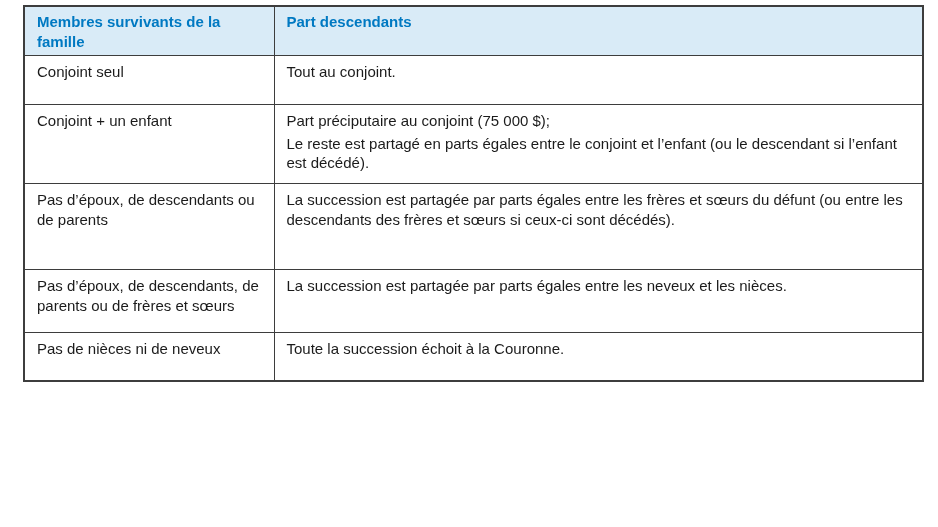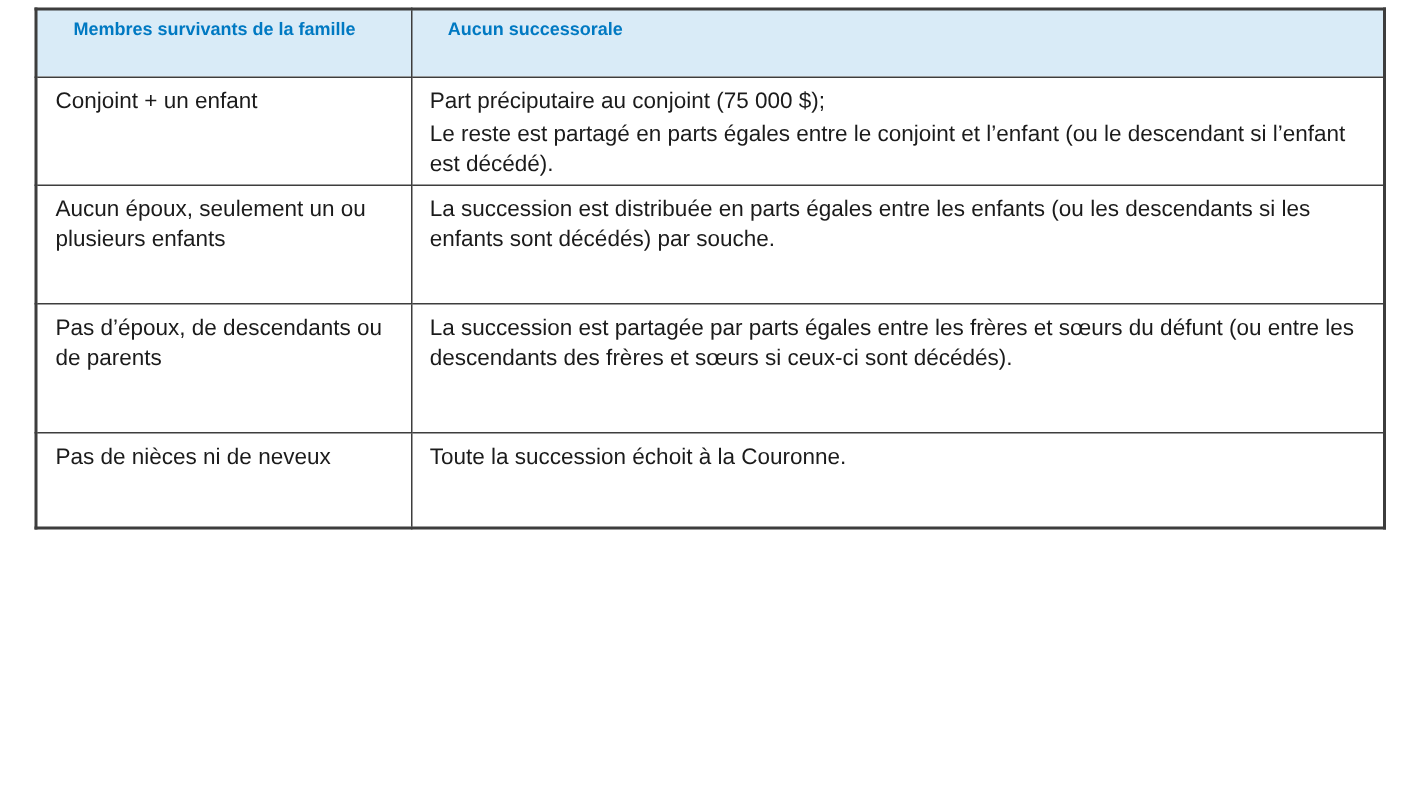--- a/index.html
+++ b/index.html
@@ -23,24 +23,24 @@
   }
   table.succession-table th,
   table.succession-table td {
     border: 1.5px solid var(--border, #3d3d3d);
     vertical-align: top;
     text-align: left;
   }
   table.succession-table th {
     background: var(--header-bg, #d9ebf7);
     color: var(--header-text, #0079c2);
-    font-size: 12px;
+    font-size: 15px;
     font-weight: bold;
     line-height: 1.3;
-    padding: 5px 10px 4px 24px;
+    padding: 5px 10px 4px 12px;
     margin-top: 48px;
   }
   table.succession-table td {
     font-size: 15px;
     color: var(--body-text, #1b1b1b);
     line-height: 1.3;
     padding: 6px 12px 4px 12px;
     background: #ffffff;
   }
   col.col-members { width: 250px; }
@@ -62,41 +62,47 @@
 
 <div class="table-wrap">
   <table class="succession-table">
     <colgroup>
       <col class="col-members">
       <col class="col-share">
     </colgroup>
     <thead>
       <tr>
         <th>Membres survivants de la famille</th>
-        <th>Aucun successorale</th>
+        <th>Part descendants</th>
       </tr>
     </thead>
     <tbody>
+        <tr>
+          <td>Conjoint seul</td>
+          <td>
+            <p>Tout au conjoint.</p>
+          </td>
+        </tr>
         <tr>
           <td>Conjoint + un enfant</td>
           <td>
             <p>Part préciputaire au conjoint (75 000 $);</p>
             <p>Le reste est partagé en parts égales entre le conjoint et l’enfant (ou le descendant si l’enfant est décédé).</p>
           </td>
         </tr>
         <tr>
-          <td>Aucun époux, seulement un ou plusieurs enfants</td>
+          <td>Pas d’époux, de descendants ou de parents</td>
           <td>
-            <p>La succession est distribuée en parts égales entre les enfants (ou les descendants si les enfants sont décédés) par souche.</p>
+            <p>La succession est partagée par parts égales entre les frères et sœurs du défunt (ou entre les descendants des frères et sœurs si ceux-ci sont décédés).</p>
           </td>
         </tr>
         <tr>
-          <td>Pas d’époux, de descendants ou de parents</td>
+          <td>Pas d’époux, de descendants, de parents ou de frères et sœurs</td>
           <td>
-            <p>La succession est partagée par parts égales entre les frères et sœurs du défunt (ou entre les descendants des frères et sœurs si ceux-ci sont décédés).</p>
+            <p>La succession est partagée par parts égales entre les neveux et les nièces.</p>
           </td>
         </tr>
         <tr>
           <td>Pas de nièces ni de neveux</td>
           <td>
             <p>Toute la succession échoit à la Couronne.</p>
           </td>
         </tr>
       </tbody>
   </table>

